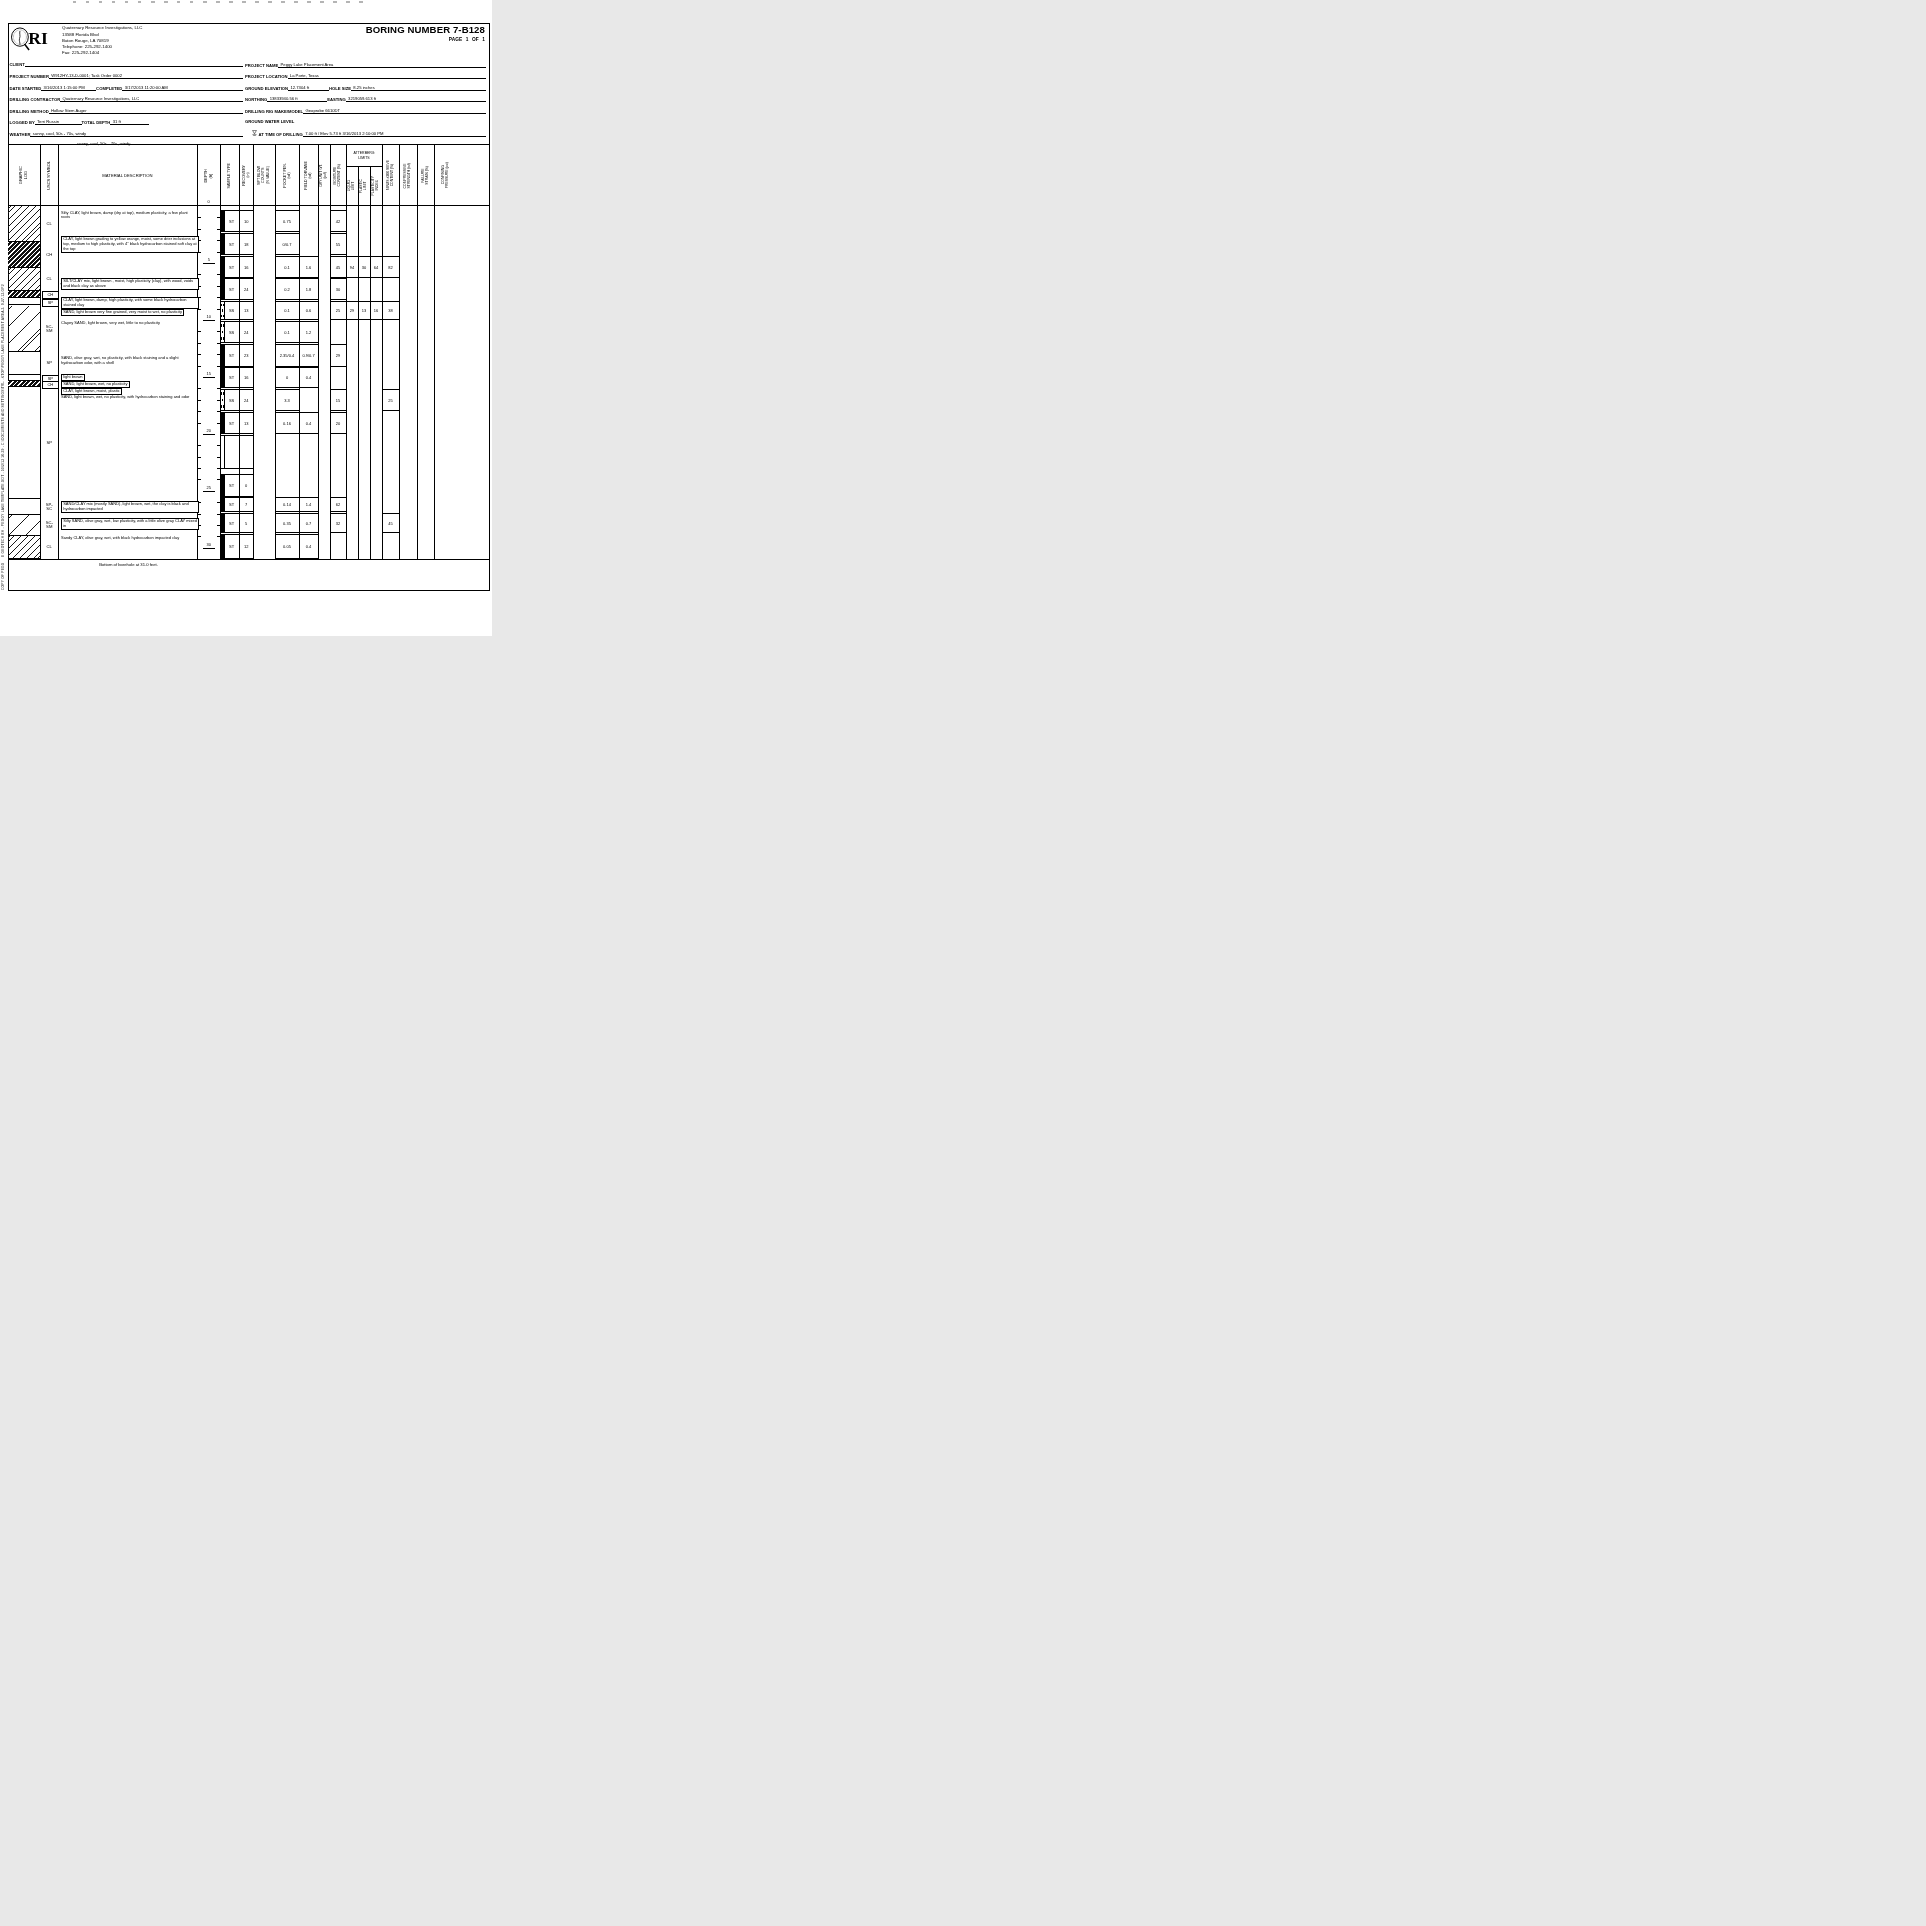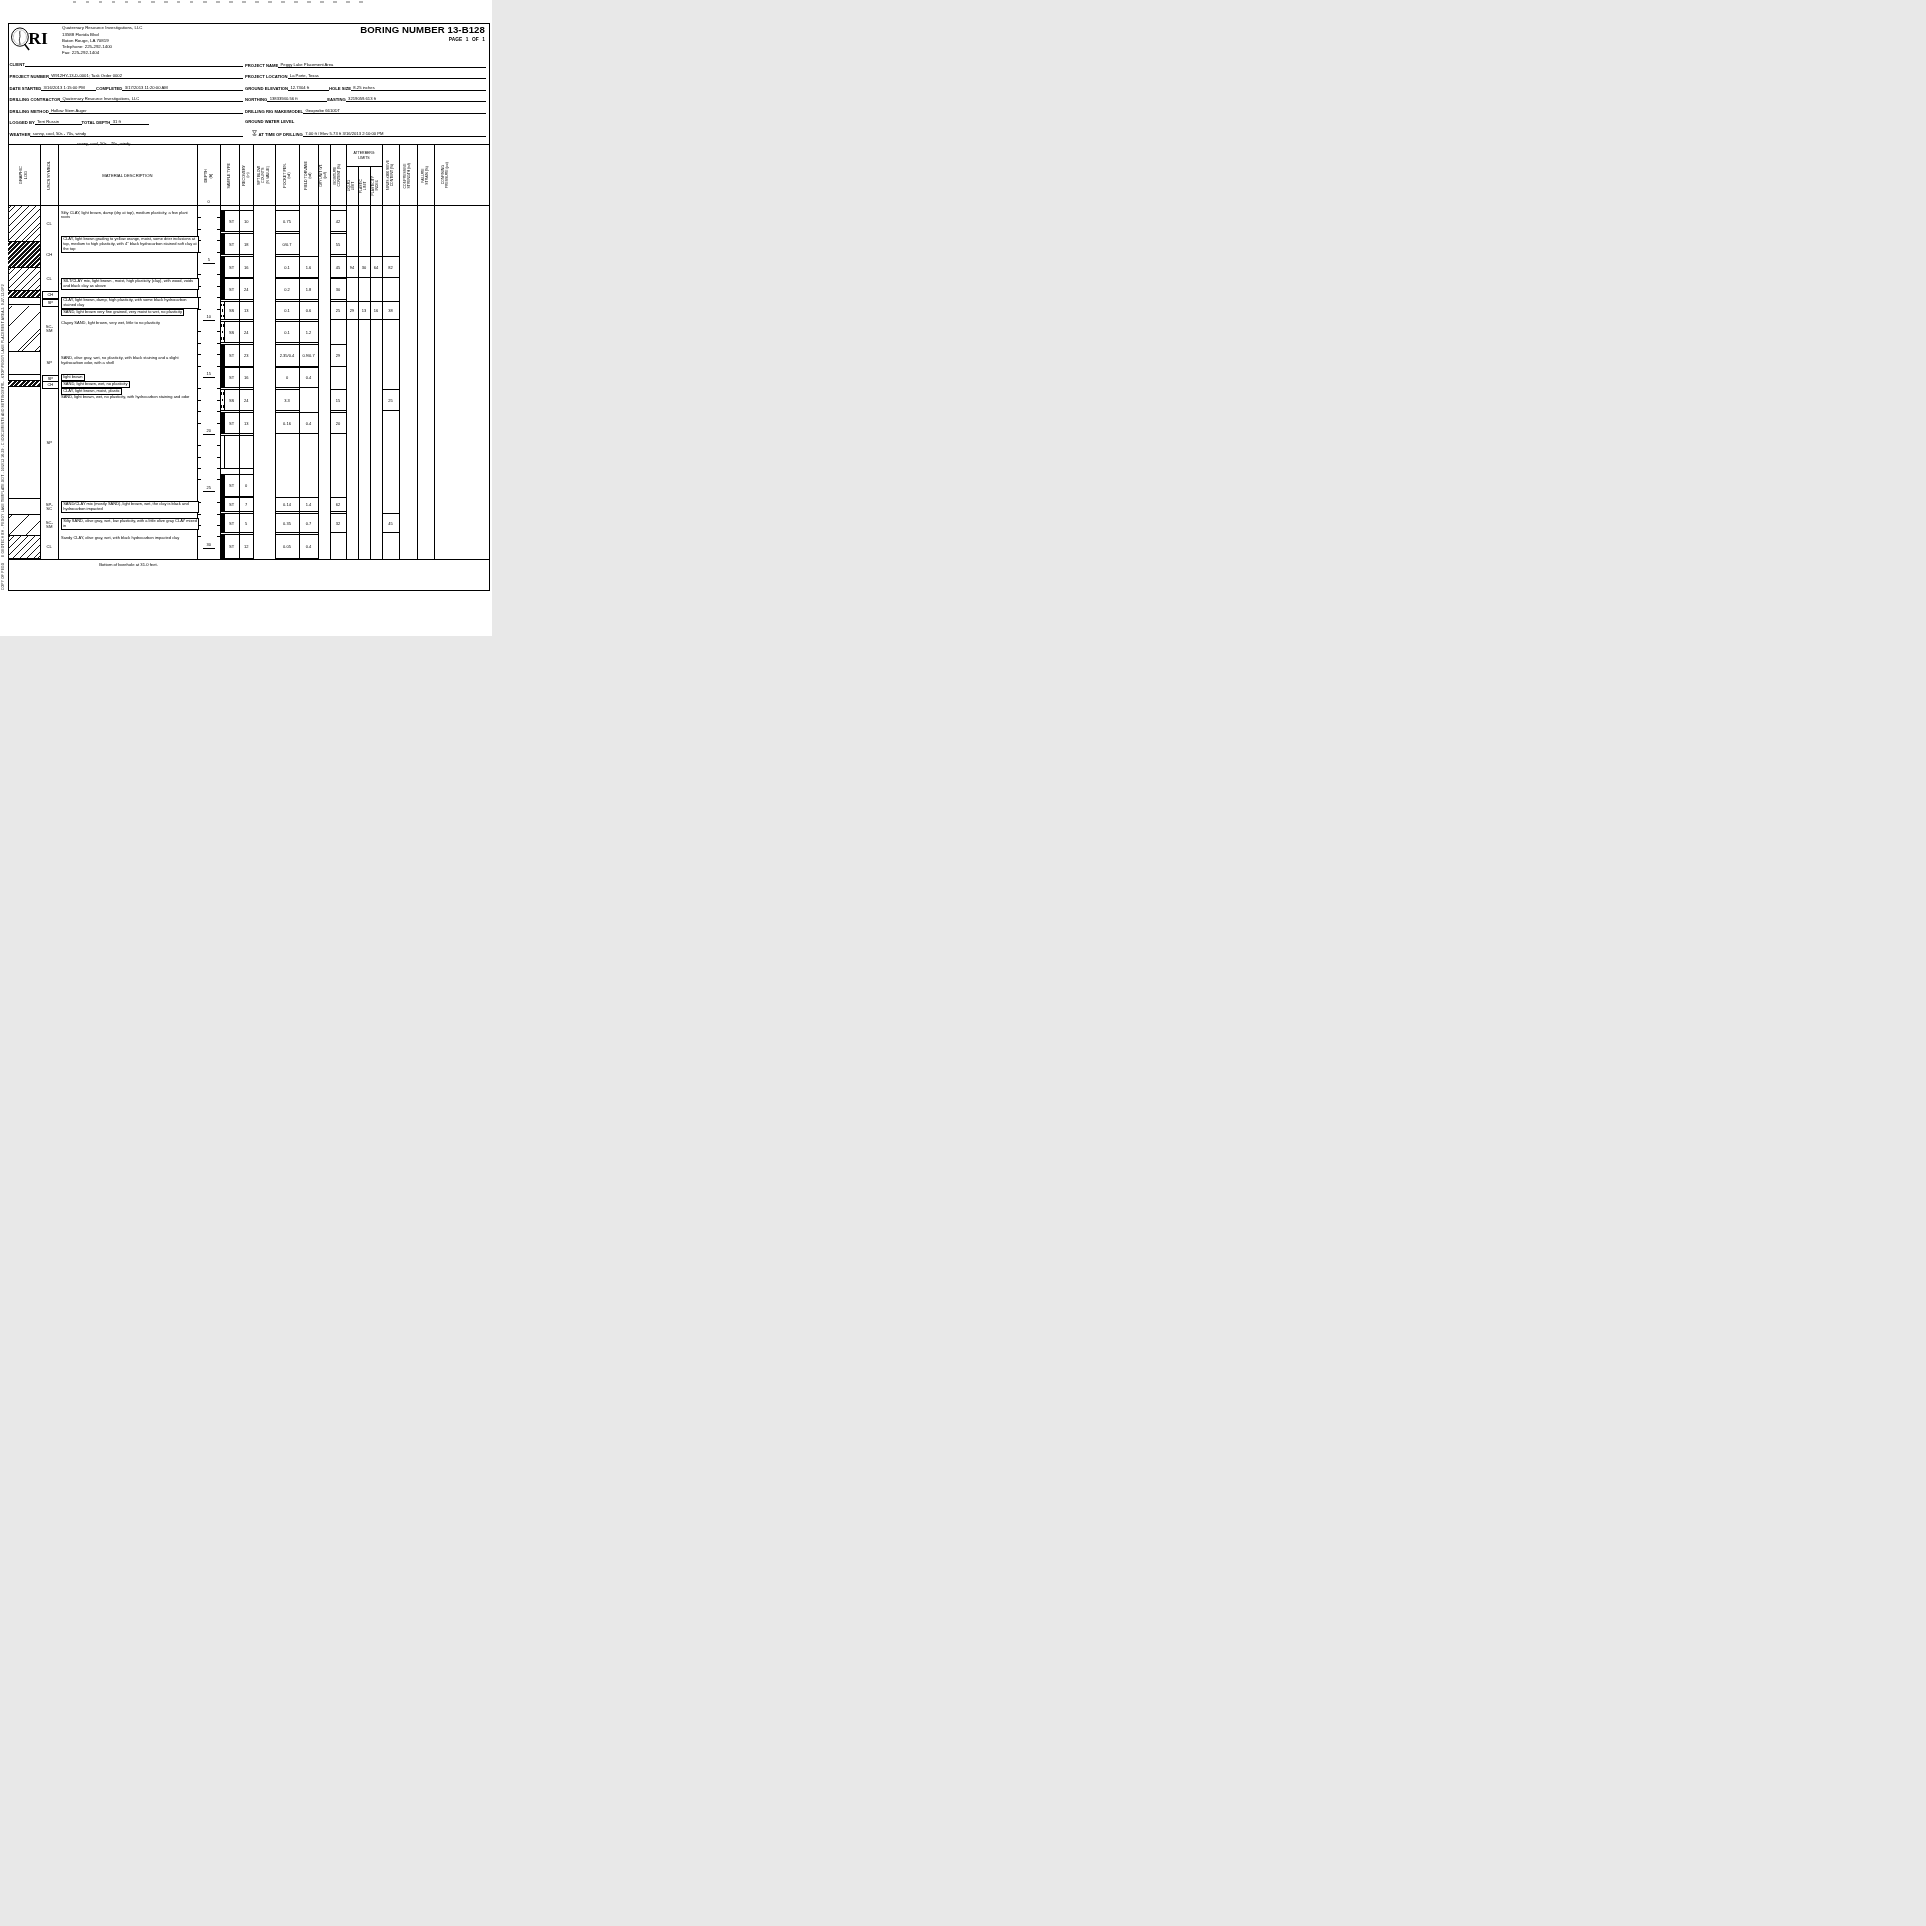--- a/index.html
+++ b/index.html
@@ -65,21 +65,21 @@
 
   <div class="co">
     <div>Quaternary Resource Investigations, LLC</div>
     <div>13588 Florida Blvd</div>
     <div>Baton Rouge, LA 70819</div>
     <div>Telephone:  225-292-1400</div>
     <div>Fax:  225-292-1404</div>
   </div>
 
   <div class="title-block">
-    <div class="title">BORING NUMBER 13-B128</div>
+    <div class="title">BORING NUMBER 7-B128</div>
     <div class="pagelabel">PAGE  1  OF  1</div>
   </div>
 
   <div class="info-row" style="left:9.6px;top:62px;width:233px;">
     <span class="lb">CLIENT</span>
     <span class="uv fx"></span>
   </div>
   <div class="info-row" style="left:9.6px;top:73px;width:233px;">
     <span class="lb">PROJECT NUMBER</span>
     <span class="uv fx">W912HY-13-D-0001; Task Order 0002</span>

